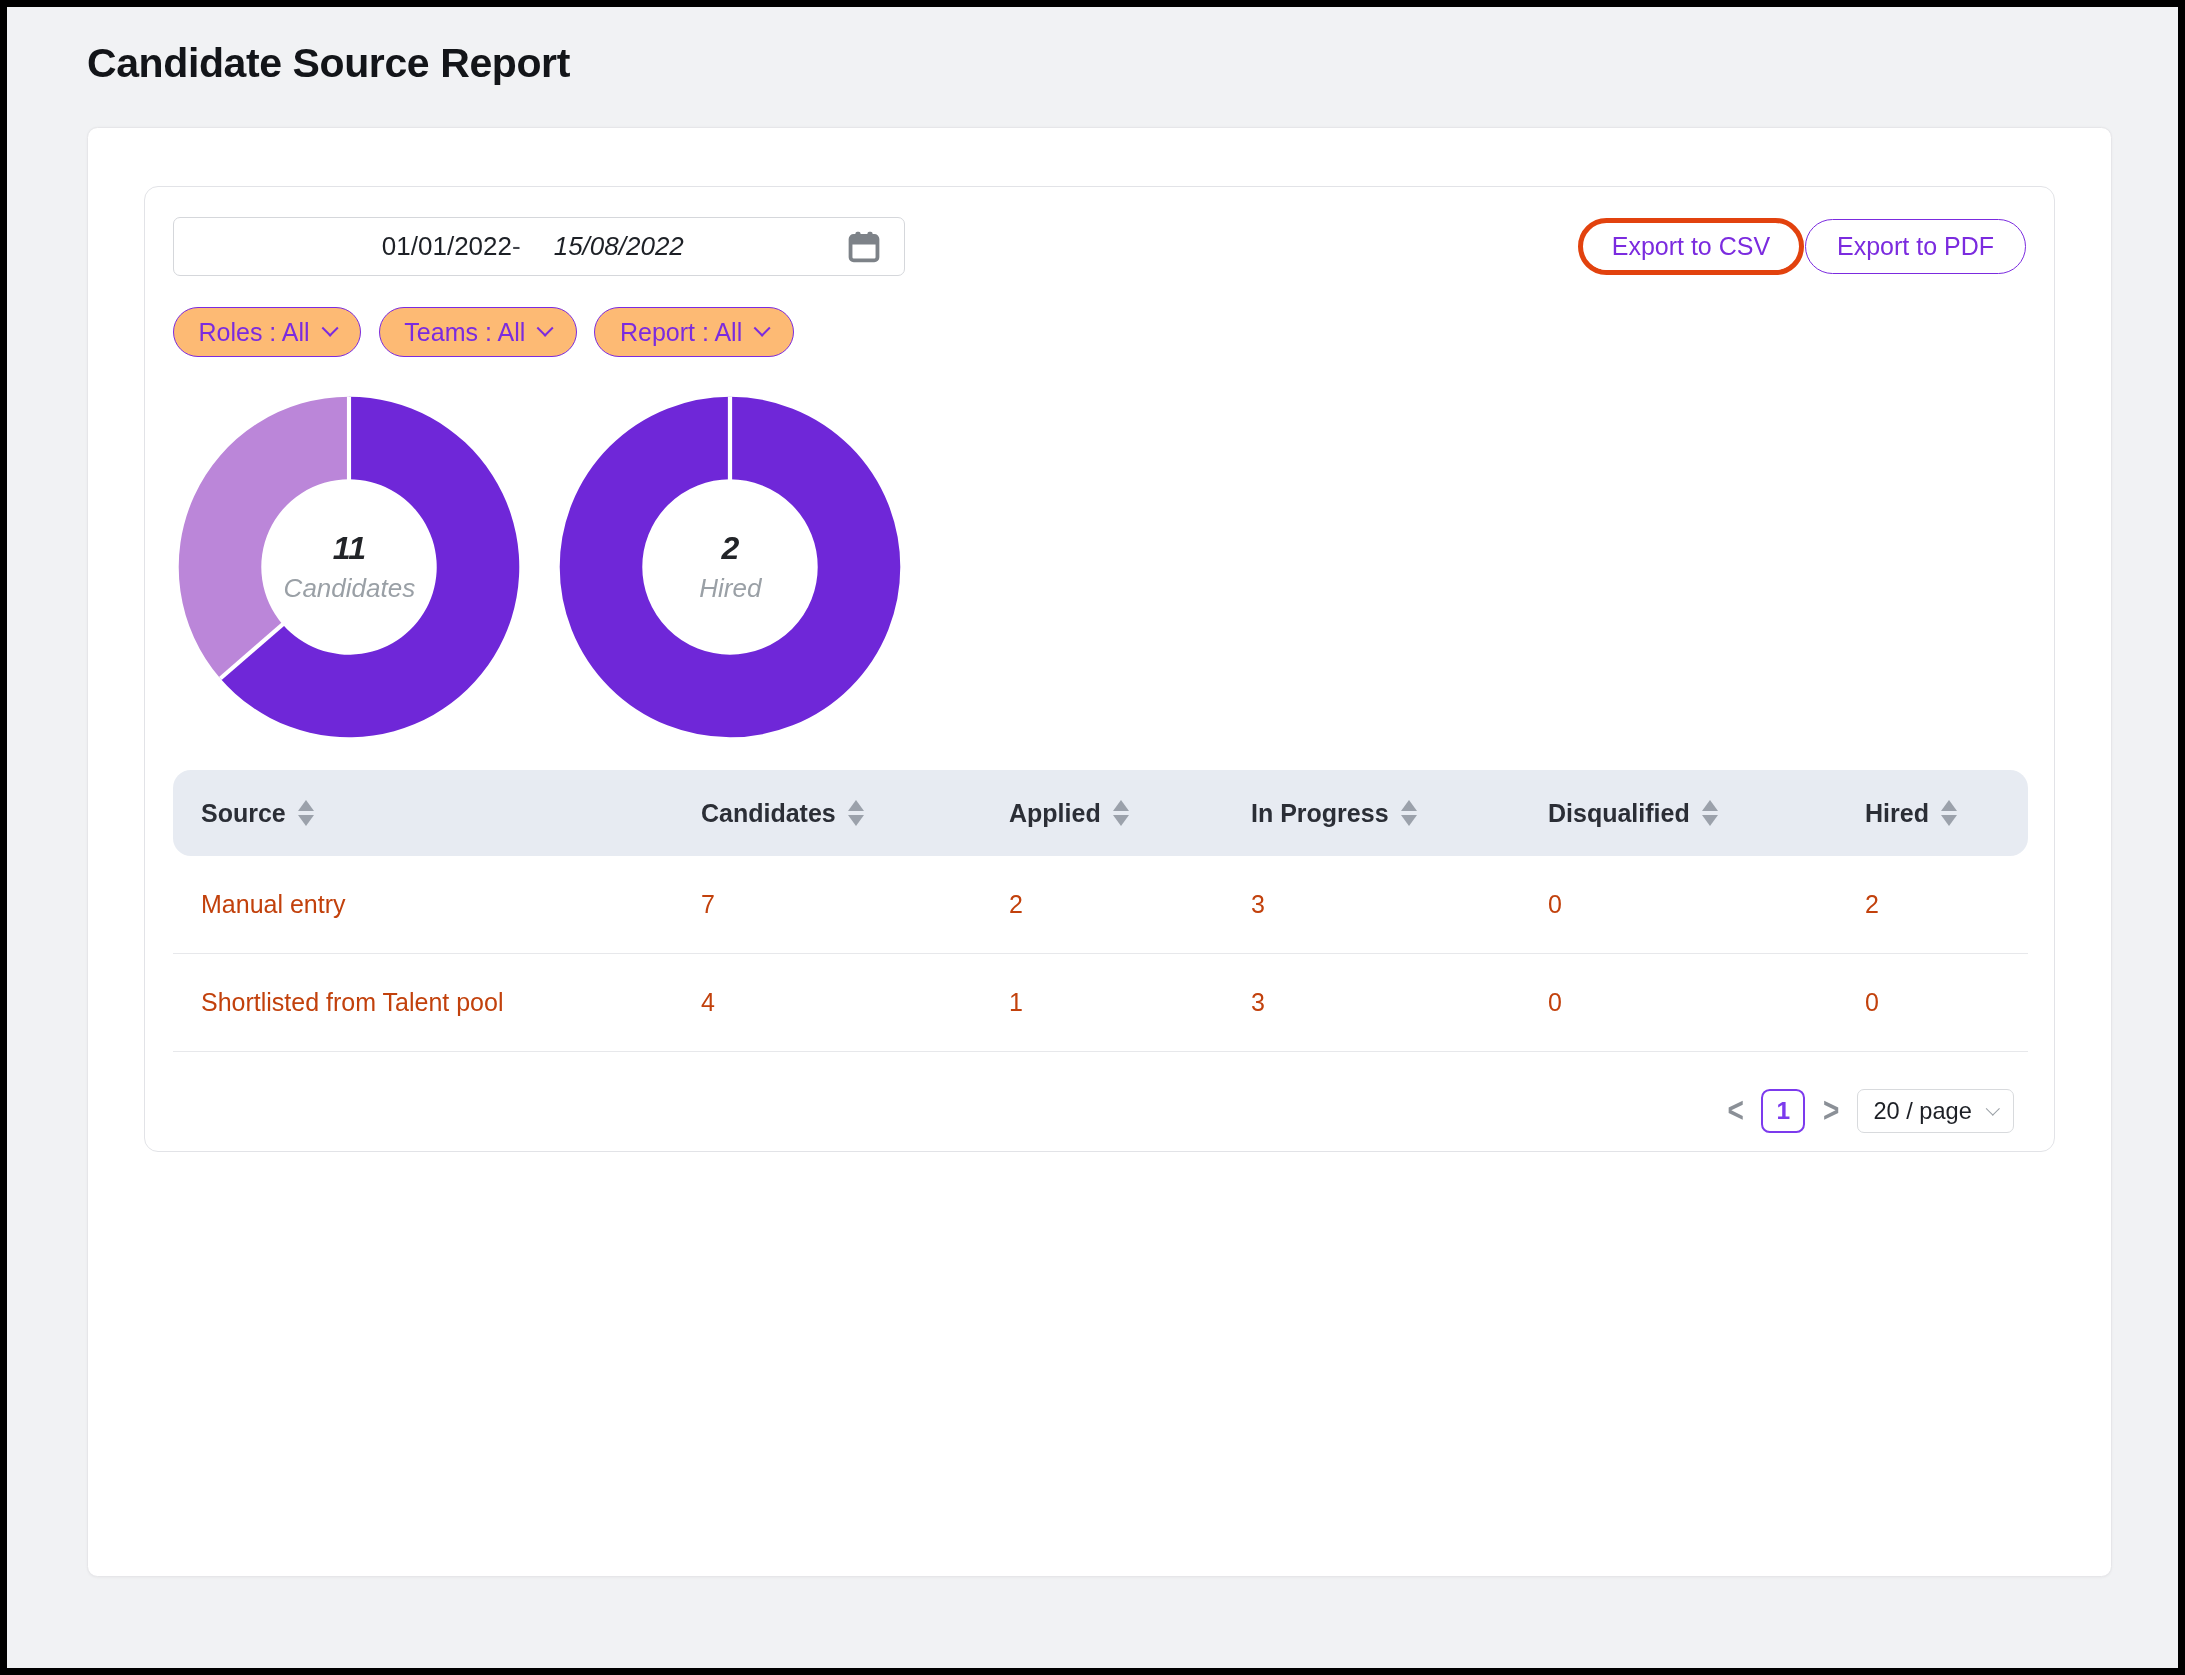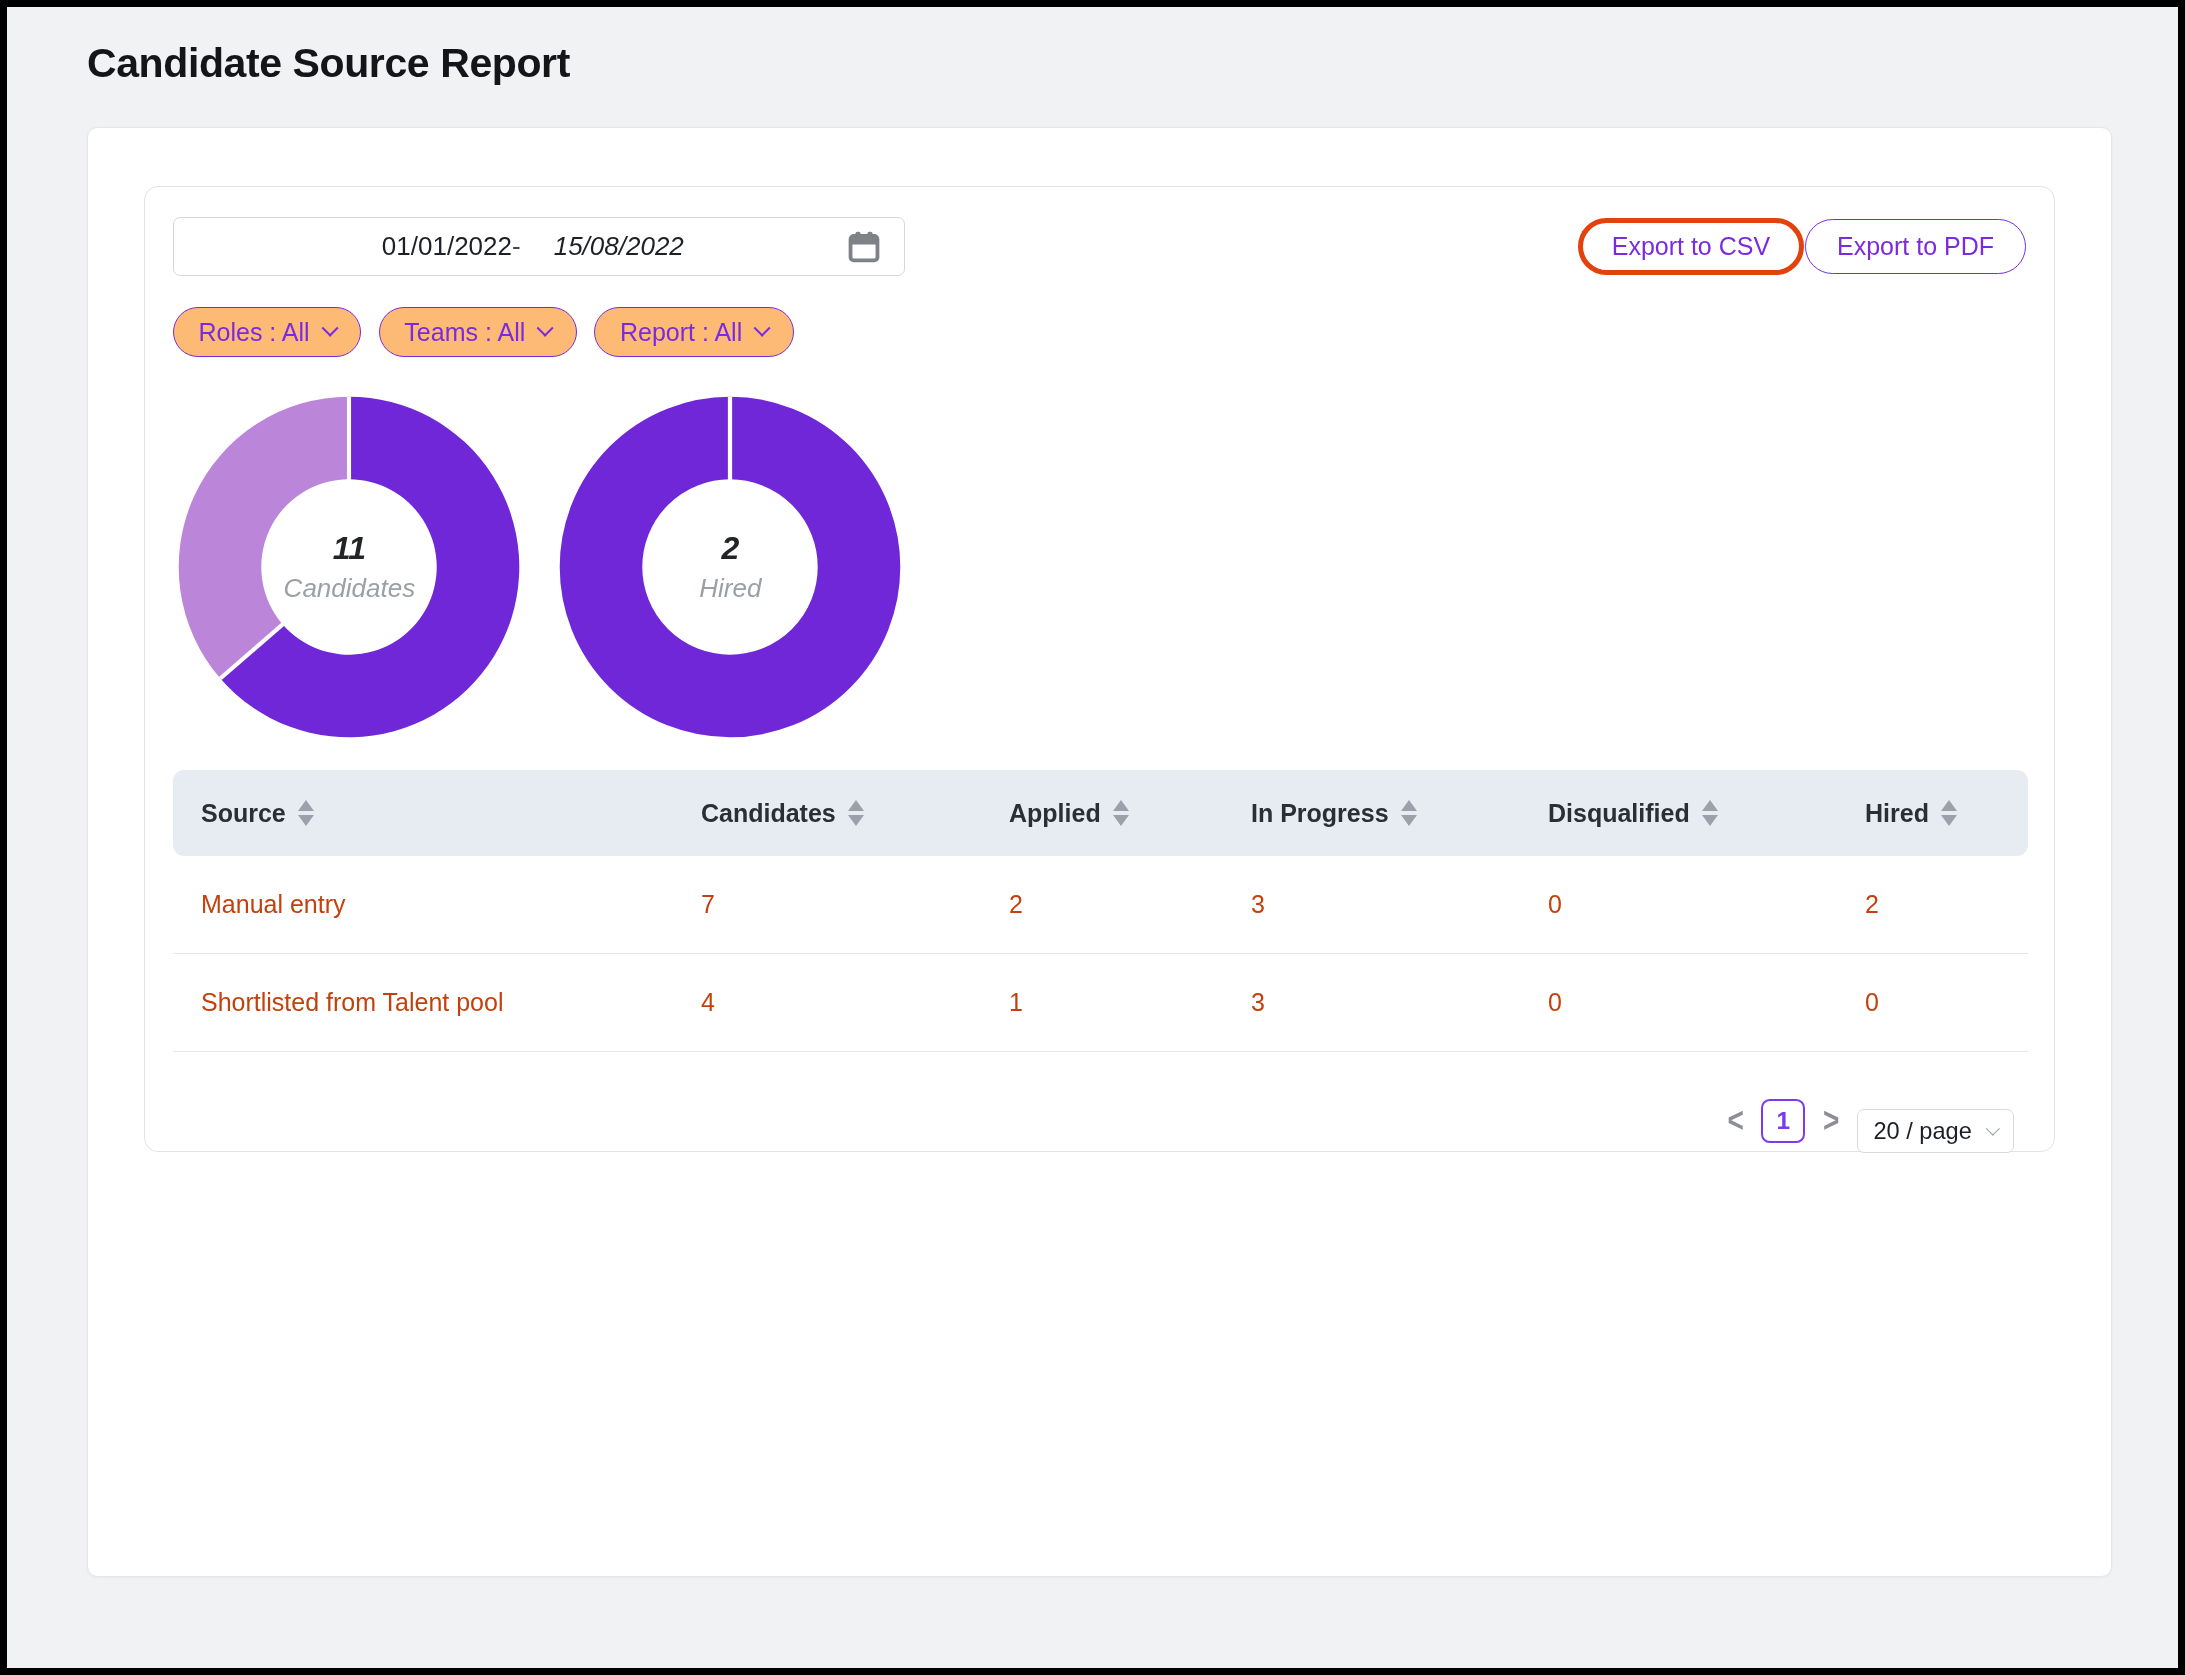--- a/index.html
+++ b/index.html
@@ -46,41 +46,41 @@
   .donut svg { width:100%; height:100%; display:block; }
   .donut-center { position:absolute; inset:0; display:flex; flex-direction:column;
                   align-items:center; justify-content:center; pointer-events:none; }
   .donut-value { font-size:32px; font-weight:bold; color:#222428; }
   .donut-label { font-size:26px; color:#9aa0a6; margin-top:5.2px; }
 
   
   .table { margin-top:31px; width:1855px; }
   .tgrid { display:grid; grid-template-columns:500px 308px 242px 297px 317px 1fr;
            align-items:center; padding-left:28px; }
-  .thead { height:86px; background:#e7ebf2; border-radius:11px; }
+  .thead { height:86px; background:#e7ebf2; border-radius:18px; }
   .th { display:flex; align-items:center; gap:12.2px; font-size:25px; font-weight:bold;
         color:#2b2e36; cursor:pointer; }
   .sort { display:inline-flex; flex-direction:column; gap:4.4px; }
   .sort .up { width:0; height:0; border-left:8.7px solid transparent; border-right:8.7px solid transparent;
               border-bottom:11.4px solid #9ba1ab; }
   .sort .down { width:0; height:0; border-left:8.7px solid transparent; border-right:8.7px solid transparent;
                 border-top:11.4px solid #9ba1ab; }
   .tr { height:98px; border-bottom:1.7px solid #e7e8eb; font-size:25px; color:#c2410c; }
 
   
   .pagination { margin-top:37px; display:flex; justify-content:flex-end; align-items:center;
                 gap:17.5px; padding-right:12.2px; }
   .pg-arrow { font-size:28px; color:#8b9097; cursor:pointer; line-height:1;
               transform:scaleY(1.25); font-weight:bold; }
   .pg-current { width:44px; height:44px; border:2.6px solid #7c3aed; border-radius:8.7px;
                 color:#7c3aed; font-size:24.5px; font-weight:bold; display:flex;
                 align-items:center; justify-content:center; cursor:pointer; background:#fff; }
   .pg-size { height:44px; border:1.7px solid #d8dadd; border-radius:7px; background:#fff;
              display:flex; align-items:center; gap:15.7px; padding:0 15.7px; font-size:23.6px;
-             color:#1d2026; cursor:pointer;margin-top:20px; }
+             color:#1d2026; cursor:pointer; }
   .chev-down-sm { width:9.6px; height:9.6px; border-right:1.7px solid #9aa0a6; border-bottom:1.7px solid #9aa0a6;
                   transform:rotate(45deg) translate(-1.7px,-1.7px); }
 </style>
 </head>
 <body>
 
 <div class="frame">
 
   <h1 class="page-title">Candidate Source Report</h1>
 

